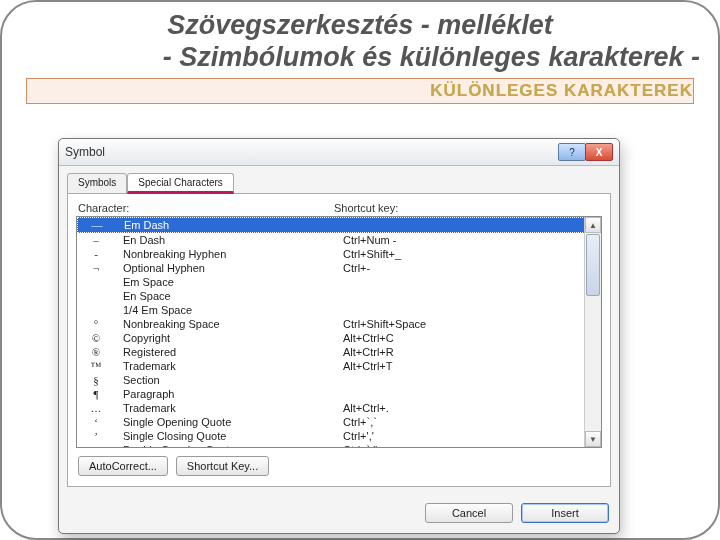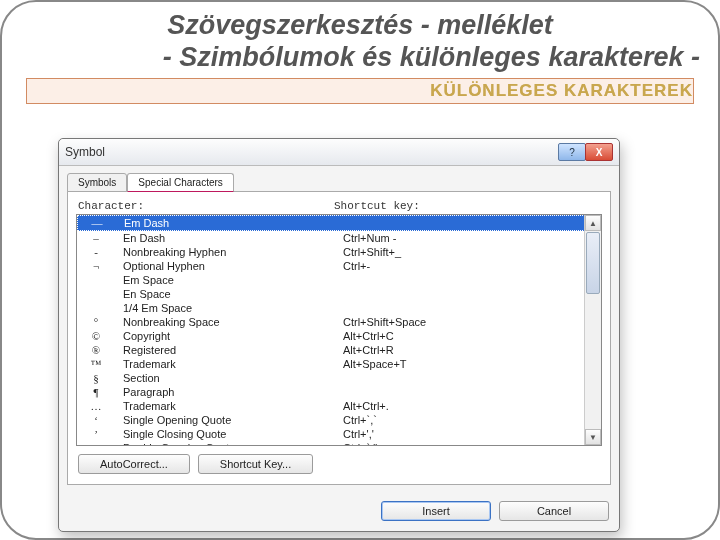--- a/index.html
+++ b/index.html
@@ -98,34 +98,33 @@
   .tab {
     padding:3px 10px;
     border:1px solid #aaa;
     background:#f7f7f7;
     position:relative;
     bottom:-1px;
     border-radius:3px 3px 0 0;
     font-size:10px;
   }
   .tab.inactive { background:#f1f1f1; border-bottom:1px solid #aaa; }
-  .tab.active { background:#fff; border-bottom:1px solid #be185d; }
+  .tab.active { background:#fff; border-bottom:3px solid #be185d; }
   .panel {
     margin: 0 8px 8px 8px;
     border:1px solid #aaa;
     background:#fff;
     padding:8px;
     box-sizing:border-box;
   }
   .col-headers {
     display:flex;
     font-size:11px;
     color:#333;
     padding: 0 0 2px 2px;
-    font-family: Liberation Mono, monospace;
   }
   .col-headers .h1 { width: 256px; }
   .col-headers .h2 { flex:1; }
   .list-box {
     border:1px solid #888;
     height: 230px;
     overflow:hidden;
     background:#fff;
     position:relative;
   }
@@ -158,21 +157,21 @@
   .row .c-name { width:220px;margin-left:12px; }
   .row .c-short { flex:1; }
   .btnbar {
     padding:8px 2px 2px 2px;
     display:flex;
   }
   .btn {
     border:1px solid #9b9b9b;
     background:linear-gradient(#fdfdfd,#e6e6e6);
     border-radius:3px;
-    padding:3px 21px;
+    padding:3px 10px;
     font-size:11px;
     cursor:pointer;
   }
   .btnbar .btn + .btn { margin-left:8px; }
   .footer {
     display:flex;
     justify-content:flex-end;
     gap:8px;
     padding:8px 10px 10px 10px;
   }
@@ -256,21 +255,21 @@
               <span class="c-short">Alt+Ctrl+C</span>
             </div>
             <div class="row">
               <span class="c-char">®</span>
               <span class="c-name">Registered</span>
               <span class="c-short">Alt+Ctrl+R</span>
             </div>
             <div class="row">
               <span class="c-char">™</span>
               <span class="c-name">Trademark</span>
-              <span class="c-short">Alt+Space+T</span>
+              <span class="c-short">Alt+Ctrl+T</span>
             </div>
             <div class="row">
               <span class="c-char">§</span>
               <span class="c-name">Section</span>
               <span class="c-short"></span>
             </div>
             <div class="row">
               <span class="c-char">¶</span>
               <span class="c-name">Paragraph</span>
               <span class="c-short"></span>
@@ -303,17 +302,17 @@
         </div>
       </div>
 
       <div class="btnbar">
         <div class="btn">AutoCorrect...</div>
         <div class="btn">Shortcut Key...</div>
       </div>
     </div>
 
     <div class="footer">
+      <div class="btn">Cancel</div>
       <div class="btn default">Insert</div>
-      <div class="btn">Cancel</div>
     </div>
   </div>
 </div>
 
 </body></html>

